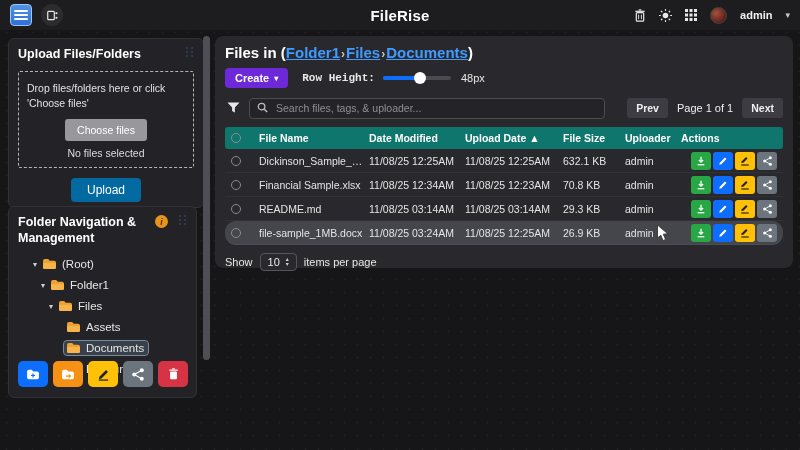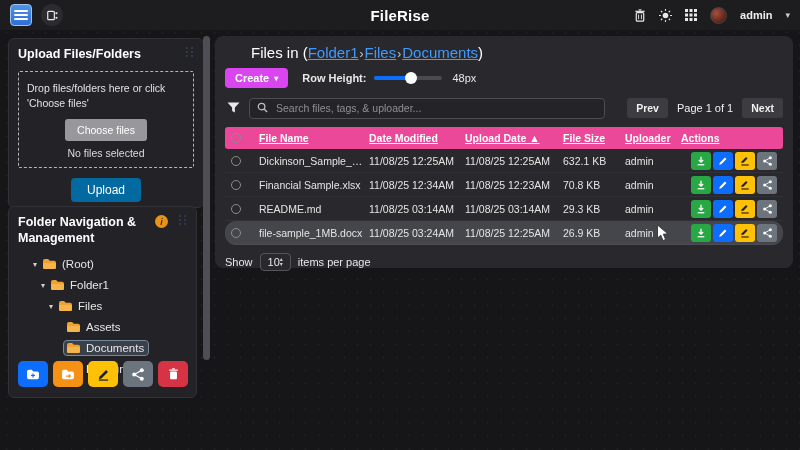--- a/index.html
+++ b/index.html
@@ -67,30 +67,30 @@
   .fbtn.yellow { background:#ffc107; } .fbtn.gray { background:#6c757d; }
   .fbtn.red { background:#d63444; }
 
   
   .vscroll { position:absolute; left:203px; top:36px; width:7px; height:324px;
     background:#4e4e54; border-radius:4px; }
 
   
   .main-card { position:absolute; left:215px; top:36px; width:578px; height:232px;
     background:#29292d; border-radius:8px; padding:8px 10px; }
-  .main-title { font-size:15px; font-weight:normal; color:#fff;margin-left:26px; }
+  .main-title { font-size:15px; font-weight:bold; color:#fff; }
   .crumb { color:#3f9bff; text-decoration:underline; cursor:pointer; }
   .crumb-sep { color:#c8c8c8; font-size:12px; padding:0 1px; }
 
   .controls-row { display:flex; align-items:center; margin-top:6px; height:22px; }
-  .create-btn { background:#d946ef; color:#fff; border:none; border-radius:4px;
+  .create-btn { background:#6d28d9; color:#fff; border:none; border-radius:4px;
     font-size:11px; font-weight:bold; padding:4px 10px; font-family:inherit;
     display:flex; align-items:center; gap:5px; cursor:pointer; }
   .create-btn .caret { font-size:8px; }
-  .rh-label { font-size:11px; font-weight:bold; margin-left:14px; color:#e8e8e8; }
+  .rh-label { font-size:11px; font-weight:bold; margin-left:14px; color:#e8e8e8;font-family:Liberation Mono, monospace; }
   .slider { position:relative; width:68px; height:4px; background:#4a4a50;
     border-radius:2px; margin-left:8px; cursor:pointer; }
   .slider .fill { position:absolute; left:0; top:0; height:4px; width:58%;
     background:#0d6efd; border-radius:2px; }
   .slider .thumb { position:absolute; left:54%; top:50%; transform:translate(-50%,-50%);
     width:12px; height:12px; background:#fff; border-radius:50%; }
   .rh-value { font-size:11px; margin-left:10px; color:#e8e8e8; }
   .totals { margin-left:auto; font-size:10.5px; color:#e8e8e8; }
   .totals b { font-weight:bold; }
   .totals .sep { color:#9a9a9a; padding:0 4px; }
@@ -104,33 +104,33 @@
   .search-box input::placeholder { color:#8f8f94; }
   .search-glass { position:absolute; left:8px; top:50%; transform:translateY(-50%); }
   .pager { margin-left:auto; display:flex; align-items:center; gap:9px; }
   .pager-btn { background:#3c3c42; color:#f0f0f0; border:none; border-radius:3px;
     font-size:10.5px; font-weight:bold; padding:4px 9px; font-family:inherit; cursor:pointer; }
   .page-info { font-size:11px; color:#f0f0f0; }
 
   .table { margin-top:8px; }
   .trow { display:grid; grid-template-columns:22px minmax(0,1fr) 90px 92px 56px 50px 96px;
     column-gap:6px; align-items:center; height:24px; padding:0 6px; font-size:10.5px; }
-  .thead { background:#ec4899; border-radius:3px; font-weight:bold; height:22px; color:#fff;text-decoration:underline; }
+  .thead { background:#0f766e; border-radius:3px; font-weight:bold; height:22px; color:#fff; }
   .trow.body { border-bottom:1px solid rgba(255,255,255,0.045); color:#e4e4e4; cursor:default; }
   .trow.body.hl { background:#45454c; border-radius:11px; }
   .cb { width:10px; height:10px; border:1.4px solid #8b8b90; border-radius:50%; cursor:pointer; }
   .fname { overflow:hidden; white-space:nowrap; text-overflow:ellipsis; }
   .actions-cell { display:flex; justify-content:flex-end; gap:2px; }
   .abtn { width:20px; height:18px; border:none; border-radius:3px; display:flex;
     align-items:center; justify-content:center; cursor:pointer; }
   .abtn.green { background:#28a745; } .abtn.blue { background:#0d6efd; }
   .abtn.yellow { background:#ffc107; } .abtn.gray { background:#6c757d; }
 
   .show-row { display:flex; align-items:center; gap:7px; margin-top:8px; font-size:11px; color:#e8e8e8; }
-  .select-box { display:flex; align-items:center; gap:0; background:#29292d;
+  .select-box { display:flex; align-items:center; gap:6px; background:#29292d;
     border:1px solid #55555b; border-radius:4px; padding:2px 7px; cursor:pointer; }
   .select-arrows { display:flex; flex-direction:column; line-height:5px; font-size:6px; color:#cfcfcf; }
 
   .cursor { position:absolute; left:656px; top:224px; pointer-events:none; z-index:50; }
 </style>
 </head>
 <body>
 
 <div class="screen">
 

